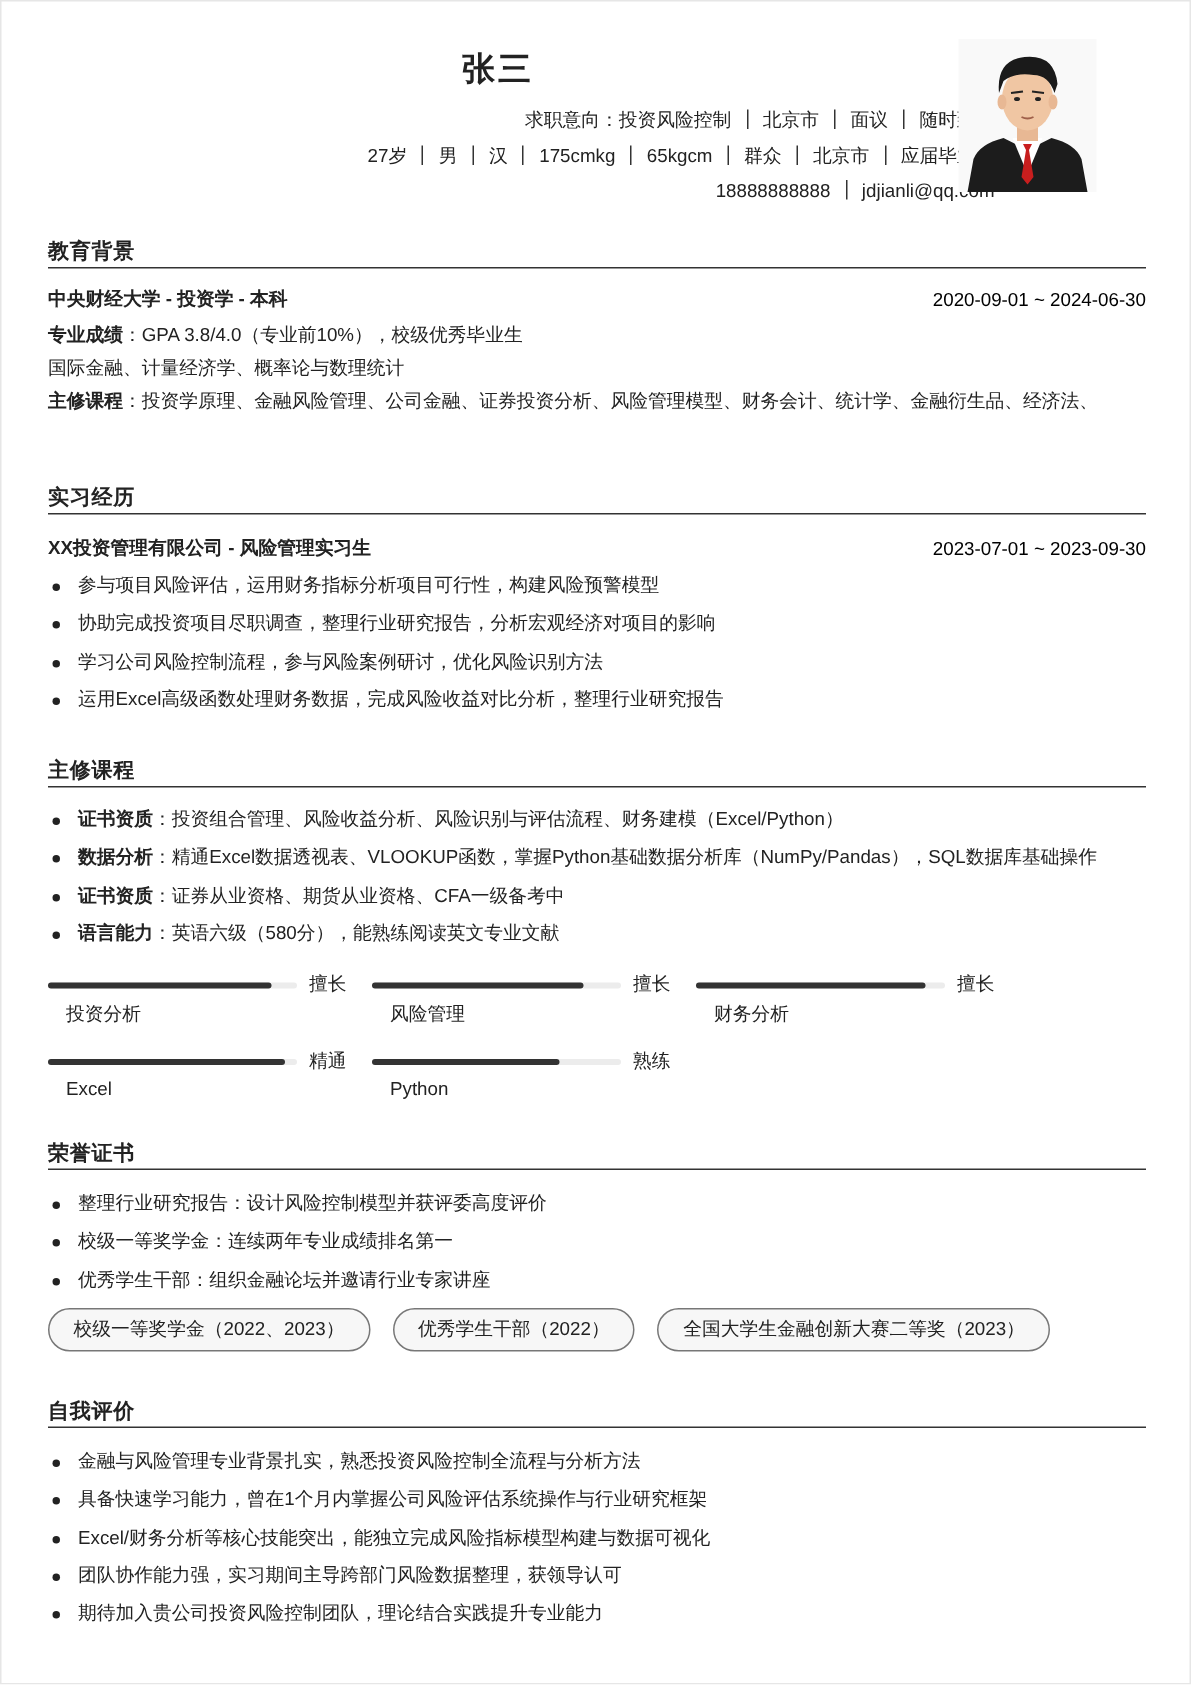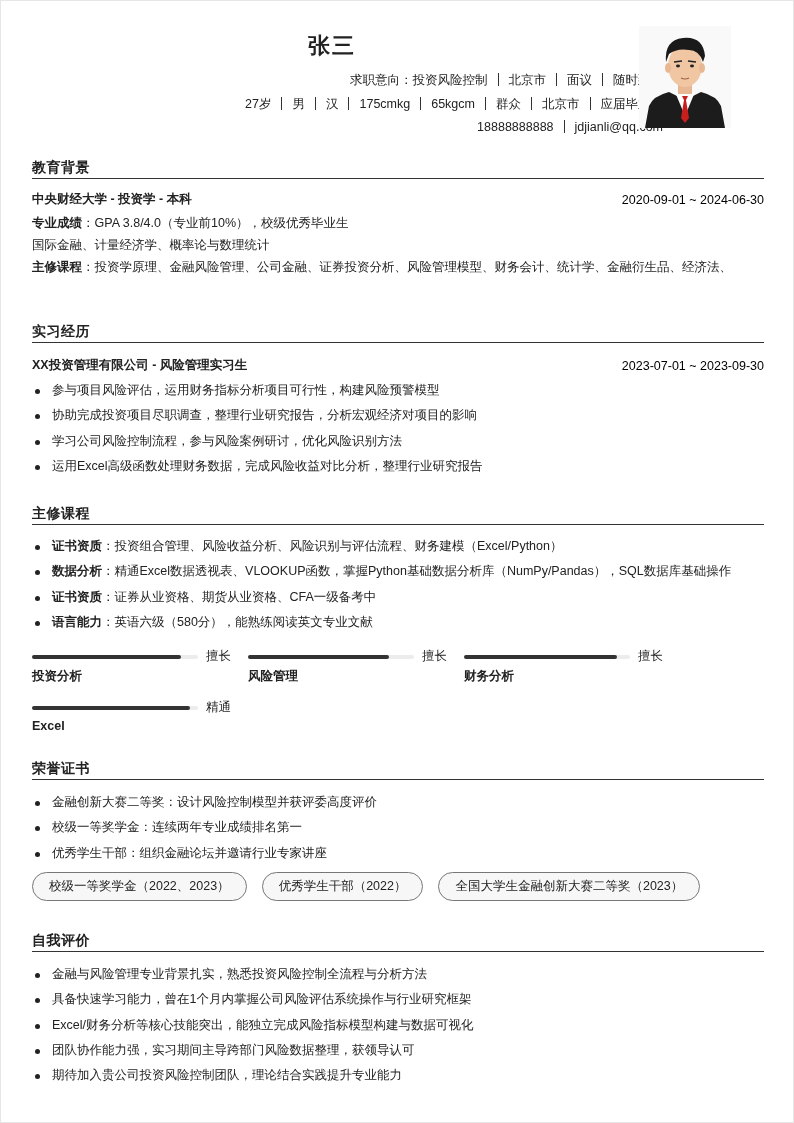--- a/index.html
+++ b/index.html
@@ -35,21 +35,21 @@
   ul.bullets li { position: relative; padding-left: 20px; font-size: 12.5px; line-height: 25.3px; }
   ul.bullets li::before { content: ""; position: absolute; left: 3px; top: 11px; width: 5px; height: 5px; border-radius: 50%; background: #222; }
   ul.bullets li b { font-weight: bold; }
 
   
   .skills-grid { position: relative; height: 102px; }
   .skill { position: absolute; width: 200px; height: 40px; }
   .skill .bar-track { position: absolute; left: 0; top: 6px; width: 166px; height: 4px; background: #ececec; border-radius: 2px; }
   .skill .bar-fill { position: absolute; left: 0; top: 0; height: 4px; background: #333; border-radius: 2px; }
   .skill .level { position: absolute; left: 174px; top: -1px; font-size: 12.5px; }
-  .skill .sname { position: absolute; left: 0; top: 19px; font-size: 12.5px; font-weight: bold; }
+  .skill .sname { position: absolute; left: 12px; top: 19px; font-size: 12.5px; }
 
   
   .tags { display: flex; gap: 15px; margin-top: 6px; }
   .tag { border: 1px solid #777; border-radius: 15px; height: 29px; line-height: 27px; padding: 0 16px; font-size: 12.5px; background: #f7f7f7; white-space: nowrap; }
 </style>
 </head>
 <body>
 
 <div class="page">
 
@@ -153,27 +153,34 @@
         <span class="level">擅长</span>
         <span class="sname">财务分析</span>
       </div>
       <div class="skill" style="left:0; top:51px;">
         <div class="bar-track">
             <div class="bar-fill" style="width: 95%;"></div>
           </div>
         <span class="level">精通</span>
         <span class="sname">Excel</span>
       </div>
+      <div class="skill" style="left:216px; top:51px;">
+        <div class="bar-track">
+            <div class="bar-fill" style="width: 75%;"></div>
+          </div>
+        <span class="level">熟练</span>
+        <span class="sname">Python</span>
+      </div>
     </div>
   </div>
 
   <div class="section" style="top:757px;">
     <div class="section-title">荣誉证书</div>
     <ul class="bullets" style="margin-top:10px;">
-      <li>金融创新大赛二等奖：设计风险控制模型并获评委高度评价</li>
+      <li>整理行业研究报告：设计风险控制模型并获评委高度评价</li>
       <li>校级一等奖学金：连续两年专业成绩排名第一</li>
       <li>优秀学生干部：组织金融论坛并邀请行业专家讲座</li>
     </ul>
     <div class="tags">
       <span class="tag">校级一等奖学金（2022、2023）</span>
       <span class="tag">优秀学生干部（2022）</span>
       <span class="tag">全国大学生金融创新大赛二等奖（2023）</span>
     </div>
   </div>
 

